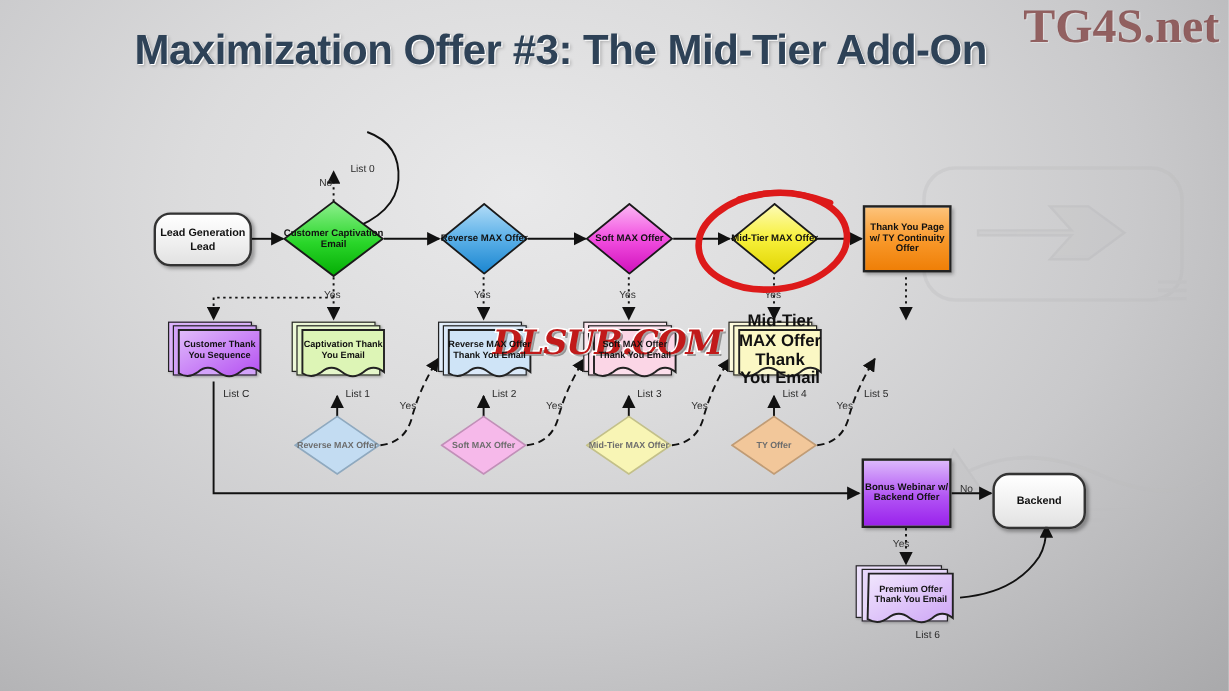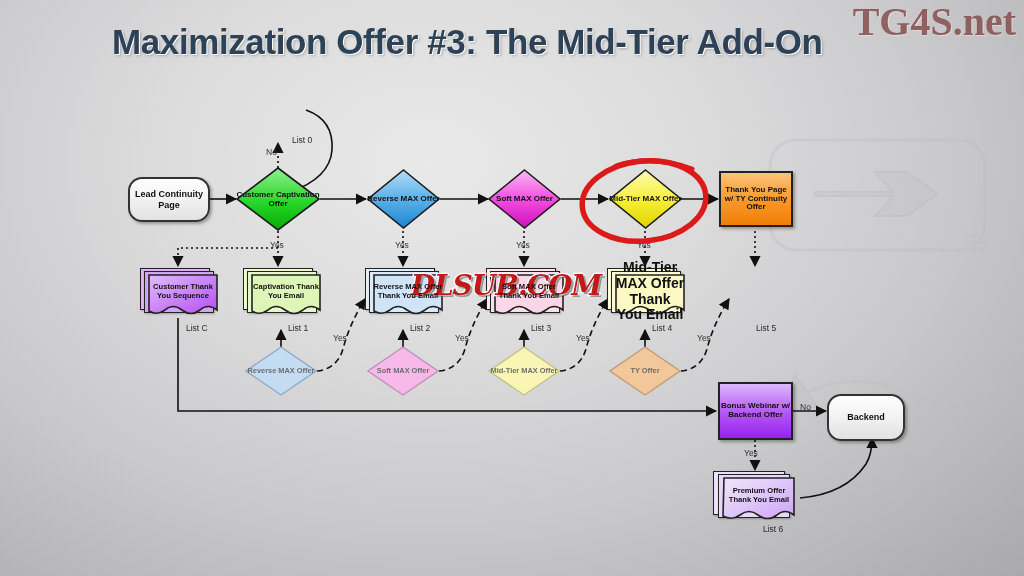--- a/index.html
+++ b/index.html
@@ -169,38 +169,38 @@
 
       <line x1="793" y1="411" x2="826" y2="411" marker-end="url(#ah)"></line>
 
       <path d="M755 440 L755 470" stroke-dasharray="2,3" marker-end="url(#ah)"></path>
 
       <path d="M800 498 q46 -4 66 -34 q6 -10 6 -26" marker-end="url(#ah)"></path>
     </g>
   </svg>
 
   <div class="node term" style="left:128px;top:177px;width:82px;height:45px;font-size:9px;">
-    <span>Lead Continuity Page</span>
+    <span>Lead Generation Lead</span>
   </div>
 
   <div class="listtag" style="left:292px;top:135px;">List 0</div>
   <div class="edgelbl" style="left:266px;top:147px;">No</div>
 
   <div class="dia" style="left:236px;top:167px;width:84px;height:64px;">
     <svg class="shape" viewBox="0 0 84 64" preserveAspectRatio="none">
       <defs>
           <linearGradient id="gCap" x1="0" y1="0" x2="0" y2="1">
         <stop offset="0%" stop-color="#8ef08e"></stop>
             <stop offset="55%" stop-color="#2ad62a"></stop>
             <stop offset="100%" stop-color="#04ad04"></stop>
       </linearGradient>
         </defs>
       <path d="M42 1 L83 32 L42 63 L1 32 Z" fill="url(#gCap)" stroke="#1a1a1a" stroke-width="1.6"></path>
     </svg>
-    <div class="txt" style="font-size:8px;">Customer Captivation Offer</div>
+    <div class="txt" style="font-size:8px;">Customer Captivation Email</div>
   </div>
   <div class="edgelbl" style="left:270px;top:240px;">Yes</div>
 
   <div class="dia" style="left:367px;top:169px;width:73px;height:60px;">
     <svg class="shape" viewBox="0 0 73 60" preserveAspectRatio="none">
       <defs>
           <linearGradient id="gRev" x1="0" y1="0" x2="0" y2="1">
         <stop offset="0%" stop-color="#b2dcf7"></stop>
             <stop offset="50%" stop-color="#5bb0e8"></stop>
             <stop offset="100%" stop-color="#1b86d0"></stop>
@@ -301,21 +301,21 @@
   <div class="doc" style="left:607px;top:268px;width:80px;height:52px;">
     <div class="sheet" style="left:0px;top:0;width:70px;height:42px;background:#fdfbdd;"></div>
     <div class="sheet" style="left:4px;top:3px;width:70px;height:42px;background:#fcfad2;"></div>
     <svg style="position:absolute;left:8px;top:6px;width:70px;height:46px;overflow:visible;">
       <path d="M1 1 H69 V36 q-9 -7 -17 0 q-9 7 -18 0 q-9 -7 -17 0 q-8 6 -16 1 Z" fill="#fbf8c4" stroke="#222" stroke-width="1.6"></path>
     </svg>
     <div class="label" style="left:8px;top:6px;width:70px;height:42px;font-size:14px;">Mid-Tier MAX Offer Thank You Email</div>
   </div>
   <div class="listtag" style="left:652px;top:323px;">List 4</div>
 
-  <div class="listtag" style="left:756px;top:323px;">List 5</div>
+  <div class="listtag" style="left:720px;top:323px;">List 5</div>
 
   <div class="dia faded" style="left:245px;top:346px;width:72px;height:50px;">
     <svg class="shape" viewBox="0 0 72 50" preserveAspectRatio="none">
       <path d="M36 1 L71 25 L36 49 L1 25 Z" fill="#c3dcf2" stroke="#8fa9bf" stroke-width="1.4"></path>
     </svg>
     <div class="txt" style="font-size:7.4px;">Reverse MAX Offer</div>
   </div>
   <div class="edgelbl" style="left:333px;top:333px;">Yes</div>
 
   <div class="dia faded" style="left:367px;top:346px;width:72px;height:50px;">

